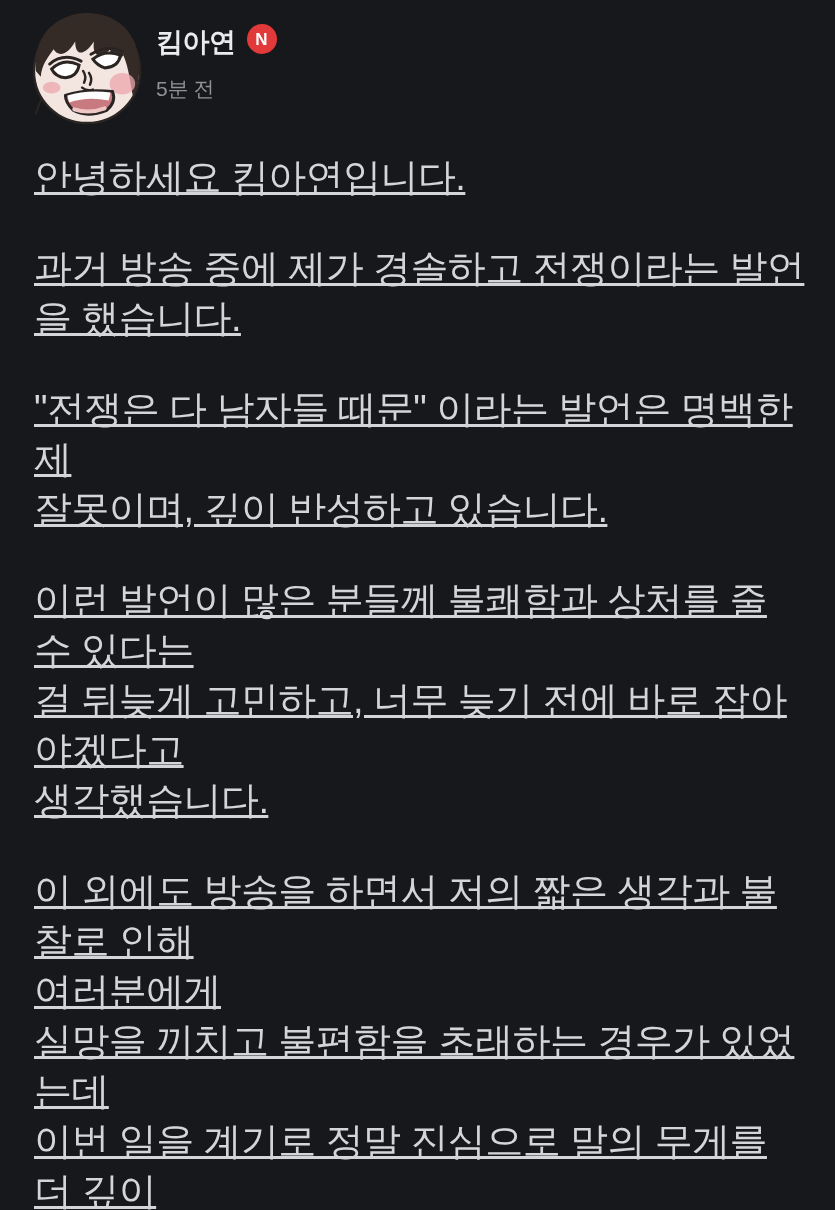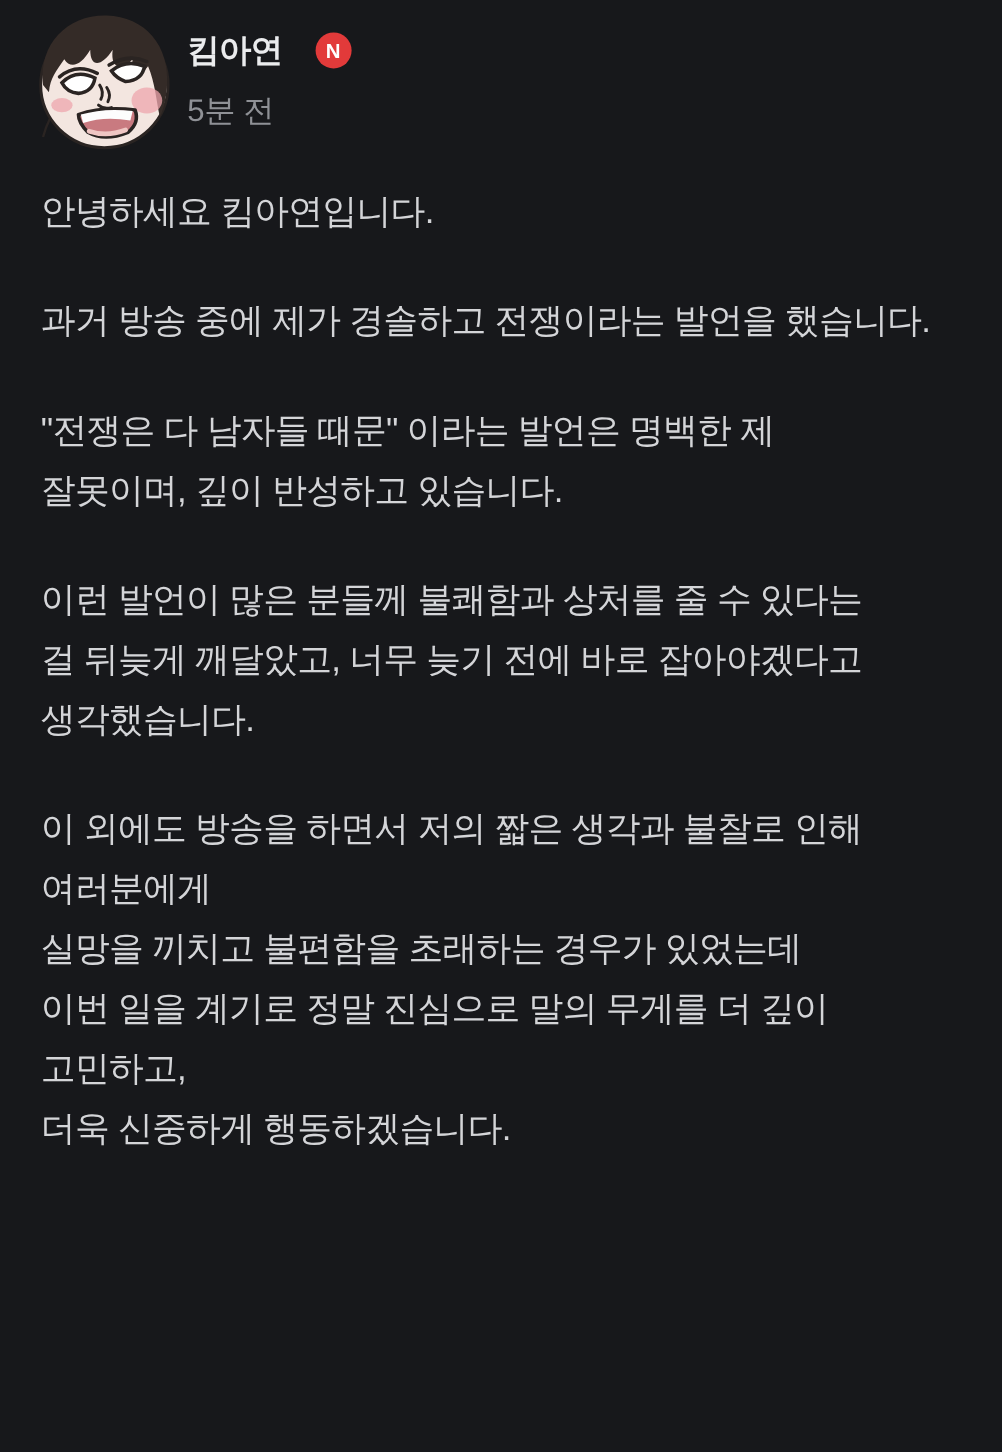--- a/index.html
+++ b/index.html
@@ -36,22 +36,21 @@
     flex: 0 0 auto;
     cursor: pointer;
   }
   .avatar svg { width: 100%; height: 100%; display: block; }
   .header-info {
     margin-left: 10px;
     padding-top: 16px;
   }
   .name-row {
     display: flex;
-    align-items: center;
-    gap: 27px;
+    gap: 11px;
   }
   .username {
     font-size: 27px;
     font-weight: 700;
     color: var(--username-color);
     letter-spacing: -0.5px;
     cursor: pointer;
   }
   .badge {
     width: 30px;
@@ -61,35 +60,36 @@
     color: var(--badge-text-color);
     font-size: 17px;
     font-weight: 700;
     display: flex;
     align-items: center;
     justify-content: center;
     line-height: 1;
   }
   .timestamp {
     margin-top: 15px;
-    font-size: 26px;
+    font-size: 21px;
     color: var(--timestamp-color);
     letter-spacing: -0.3px;
   }
   .post-body {
     margin-top: 26px;
     padding: 0 28px 0 34px;
   }
   .post-body p {
-    font-size: 29px;
+    font-size: 38px;
     line-height: 50px;
     letter-spacing: -0.6px;
     white-space: pre-line;
     margin: 0 0 41px 0;
     color: var(--text-color);
+    text-decoration: underline;
   }
   .post-body p:last-child { margin-bottom: 0; }
 </style>
 </head>
 <body>
 
 <div class="post">
 
   <div class="post-header">
 
@@ -132,21 +132,21 @@
     </div>
 
   </div>
 
   <div class="post-body">
     <p>안녕하세요 킴아연입니다.</p>
     <p>과거 방송 중에 제가 경솔하고 전쟁이라는 발언을 했습니다.</p>
     <p>"전쟁은 다 남자들 때문" 이라는 발언은 명백한 제
 잘못이며, 깊이 반성하고 있습니다.</p>
     <p>이런 발언이 많은 분들께 불쾌함과 상처를 줄 수 있다는
-걸 뒤늦게 깨달았고, 너무 늦기 전에 바로 잡아야겠다고
+걸 뒤늦게 고민하고, 너무 늦기 전에 바로 잡아야겠다고
 생각했습니다.</p>
     <p>이 외에도 방송을 하면서 저의 짧은 생각과 불찰로 인해
 여러분에게
 실망을 끼치고 불편함을 초래하는 경우가 있었는데
 이번 일을 계기로 정말 진심으로 말의 무게를 더 깊이
 고민하고,
 더욱 신중하게 행동하겠습니다.</p>
   </div>
 
 </div>

